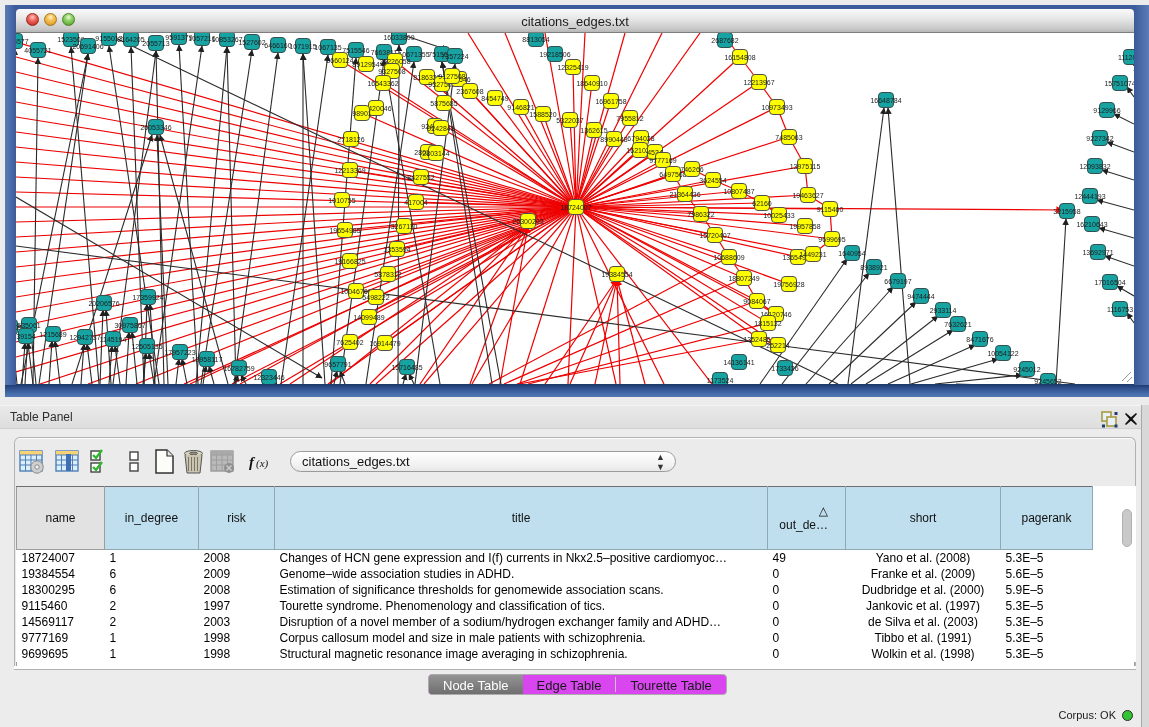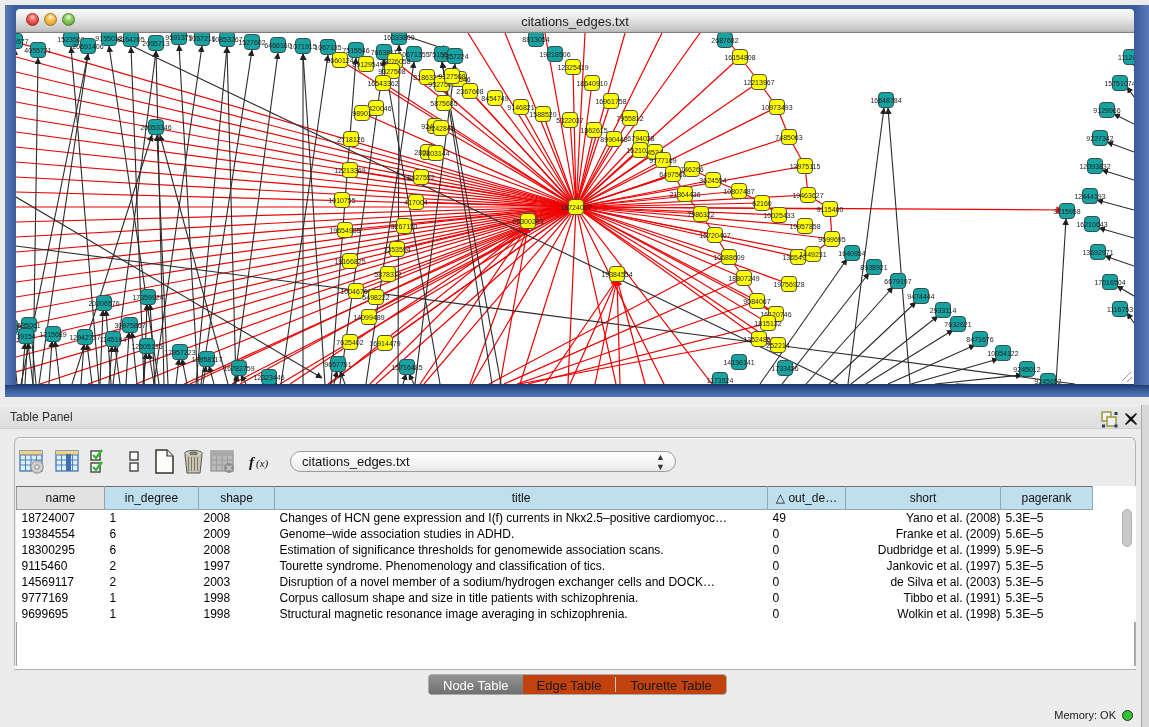--- a/index.html
+++ b/index.html
@@ -17,28 +17,28 @@
 #tl3{left:46px;background:radial-gradient(circle at 50% 30%,#d8f5c0 8%,#95d36e 35%,#6cb43f 70%,#3f7c1c);border:1px solid #50822a}
 #canvas{position:absolute;left:16px;top:33px;width:1118px;height:351px;background:#ffffff}
 #panelbg{position:absolute;left:0;top:397px;width:1149px;height:330px;background:#ececec}
 #phead{position:absolute;left:0;top:405px;width:1149px;height:24px;background:linear-gradient(180deg,#e9e9e9,#dedede);border-top:1px solid #f5f5f5;border-bottom:1px solid #cfcfcf}
 #phead span{position:absolute;left:10px;top:4px;font-size:12px;color:#2e2e2e}
 #pright{position:absolute;left:1141px;top:405px;width:8px;height:322px;background:#d8d8d8;border-left:1px solid #a9a9a9}
 #box{position:absolute;left:14px;top:437px;width:1122px;height:233px;background:#ebebeb;border:1px solid #b2b2b2;border-radius:6px 6px 0 0;border-bottom:none;box-shadow:inset 0 1px 0 #fdfdfd}
 #combo{position:absolute;left:290px;top:451px;width:386px;height:21px;background:linear-gradient(180deg,#ffffff,#f1f1f1 70%,#e7e7e7);border:1px solid #9b9b9b;border-radius:11px;font-size:13px;color:#111;line-height:19px;padding-left:11px}
 #combo .ar{position:absolute;right:10px;top:0px;font-size:9px;color:#333;line-height:10px}
 table{position:absolute;left:16px;top:486px;border-collapse:collapse;table-layout:fixed;width:1119px;background:#fff;font-size:12px;color:#000}
-th{background:#bfdfee;border:1px solid #8ea8b4;border-top:1px solid #6f6f6f;font-weight:normal;font-size:12px;padding:4px;height:19px;color:#111}
+th{background:#bfdfee;border:1px solid #8ea8b4;border-top:1px solid #6f6f6f;font-weight:normal;font-size:12px;padding:17px;height:19px;color:#111}
 th.g{background:#e2e2e2;border:1px solid #9d9d9d;border-top:1px solid #6f6f6f}
 td{height:16px;padding:0 0 0 5px;white-space:nowrap;overflow:hidden}
-td.c6{text-align:right;padding:0}
+td.c6{text-align:center;padding:0}
 #tblbg{position:absolute;left:16px;top:486px;width:1119px;height:180px;background:#fff;border-left:1px solid #9d9d9d;border-right:1px solid #9d9d9d}
 #vsb{position:absolute;left:1122px;top:509px;width:10px;height:38px;background:#c9c9c9;border-radius:5px;border:1px solid #b0b0b0}
 #btmline{position:absolute;left:14px;top:666px;width:1122px;height:4px;background:#fff;border-bottom:1px solid #b2b2b2}
-#tabs{position:absolute;left:428px;top:674px;height:21px;background:#c2410c;border:1px solid #ababab;border-radius:4px;font-size:13px;color:#1a1a1a;display:flex}
+#tabs{position:absolute;left:428px;top:674px;height:21px;background:#d946ef;border:1px solid #ababab;border-radius:4px;font-size:13px;color:#1a1a1a;display:flex}
 #tabs div{padding:1px 14px 0;line-height:19px}
 #tabs .sel{background:linear-gradient(180deg,#949494,#6f6f6f);color:#fff;border-radius:3px 0 0 3px}
 #tabs .sep{width:1px;padding:0;background:#c7c7c7;margin:2px 0}
 #mem{position:absolute;right:33px;top:709px;font-size:11px;color:#1a1a1a}
 #memdot{position:absolute;right:16px;top:710px;width:11px;height:11px;border-radius:50%;background:#33c434;border:1px solid #2b2b2b}
 .ticon{position:absolute;top:449px}
 </style></head><body>
 <div id="win"></div>
 <div id="winL"></div>
 <div id="winR"></div>
@@ -658,23 +658,23 @@
       <col style="width:493px">
       <col style="width:78px">
       <col style="width:155px">
       <col style="width:92px">
       <col style="width:43px">
     </colgroup>
 <tbody>
       <tr>
         <th class="g">name</th>
         <th>in_degree</th>
-        <th>shape</th>
+        <th>risk</th>
         <th>title</th>
-        <th style="text-align:center;padding-left:4px">△ out_de…</th>
+        <th style="text-align:right;padding-left:4px">△ out_de…</th>
         <th>short</th>
         <th>pagerank</th>
         <th style="background:#fff;border:none"></th>
       </tr>
 <tr>
         <td class="c1">18724007</td>
         <td class="c2">1</td>
         <td class="c3">2008</td>
         <td class="c4">Changes of HCN gene expression and I(f) currents in Nkx2.5–positive cardiomyoc…</td>
         <td class="c5">49</td>
@@ -691,49 +691,49 @@
         <td class="c6">Franke et al. (2009)</td>
         <td class="c7">5.6E–5</td>
         <td class="c8"></td>
       </tr>
 <tr>
         <td class="c1">18300295</td>
         <td class="c2">6</td>
         <td class="c3">2008</td>
         <td class="c4">Estimation of significance thresholds for genomewide association scans.</td>
         <td class="c5">0</td>
-        <td class="c6">Dudbridge et al. (1999)</td>
+        <td class="c6">Dudbridge et al. (2000)</td>
         <td class="c7">5.9E–5</td>
         <td class="c8"></td>
       </tr>
 <tr>
         <td class="c1">9115460</td>
         <td class="c2">2</td>
         <td class="c3">1997</td>
         <td class="c4">Tourette syndrome. Phenomenology and classification of tics.</td>
         <td class="c5">0</td>
         <td class="c6">Jankovic et al. (1997)</td>
         <td class="c7">5.3E–5</td>
         <td class="c8"></td>
       </tr>
 <tr>
         <td class="c1">14569117</td>
         <td class="c2">2</td>
         <td class="c3">2003</td>
-        <td class="c4">Disruption of a novel member of a sodium/hydrogen exchanger cells and DOCK…</td>
+        <td class="c4">Disruption of a novel member of a sodium/hydrogen exchanger family and ADHD…</td>
         <td class="c5">0</td>
         <td class="c6">de Silva et al. (2003)</td>
         <td class="c7">5.3E–5</td>
         <td class="c8"></td>
       </tr>
 <tr>
         <td class="c1">9777169</td>
         <td class="c2">1</td>
         <td class="c3">1998</td>
-        <td class="c4">Corpus callosum shape and size in title patients with schizophrenia.</td>
+        <td class="c4">Corpus callosum model and size in male patients with schizophrenia.</td>
         <td class="c5">0</td>
         <td class="c6">Tibbo et al. (1991)</td>
         <td class="c7">5.3E–5</td>
         <td class="c8"></td>
       </tr>
 <tr>
         <td class="c1">9699695</td>
         <td class="c2">1</td>
         <td class="c3">1998</td>
         <td class="c4">Structural magnetic resonance image averaging in schizophrenia.</td>
@@ -745,13 +745,13 @@
 </tbody>
   </table>
 <div id="vsb"></div>
 <div id="btmline"></div>
 <div id="tabs">
     <div class="sel">Node Table</div>
     <div>Edge Table</div>
     <div class="sep"></div>
     <div>Tourette Table</div>
   </div>
-<div id="mem">Memory: OK</div>
+<div id="mem">Corpus: OK</div>
 <div id="memdot"></div>
 </body></html>

